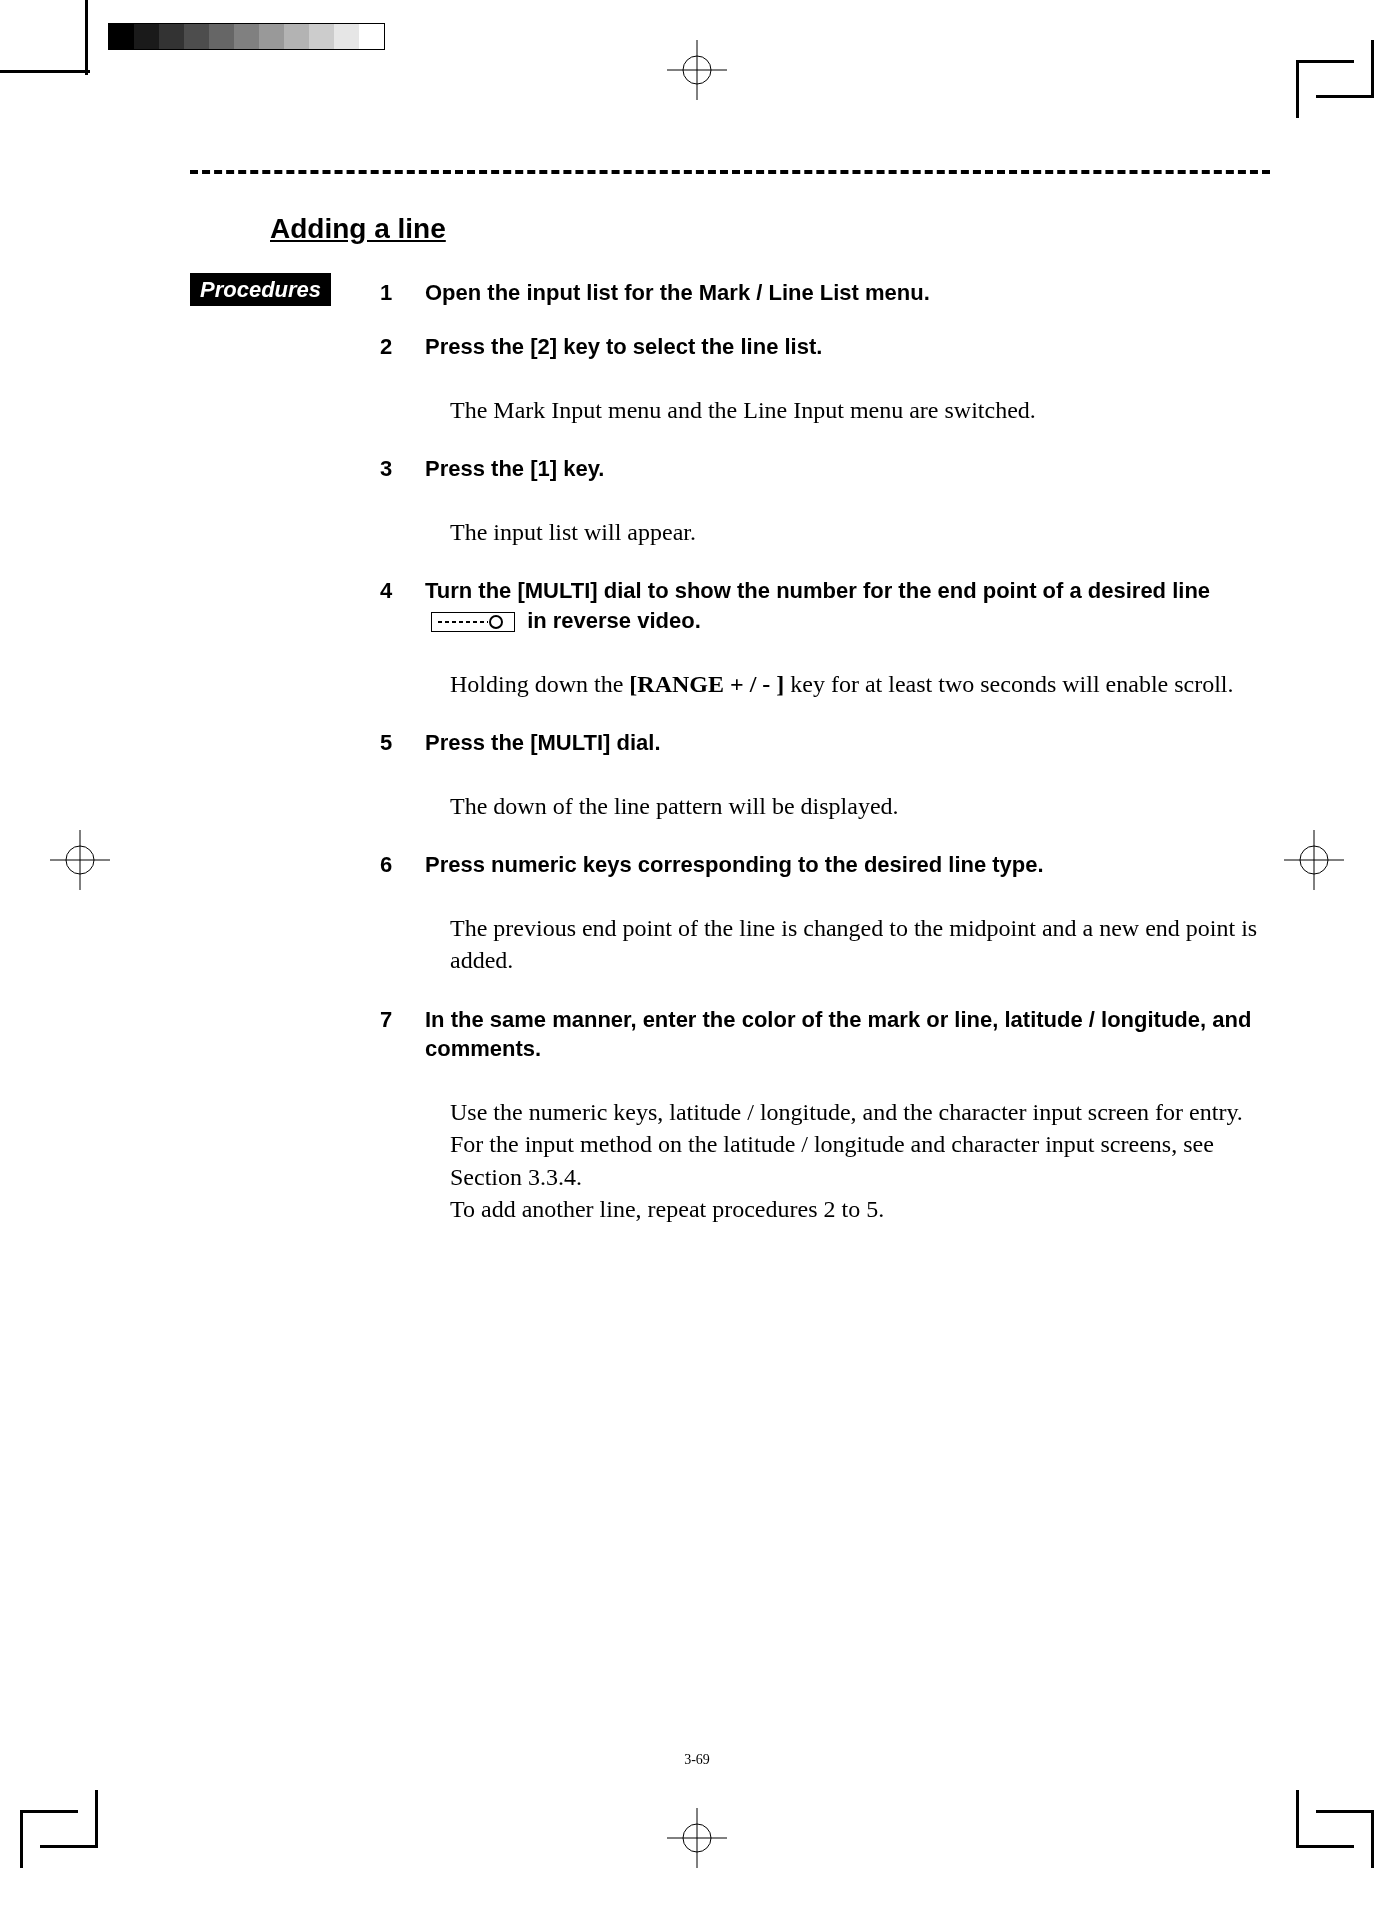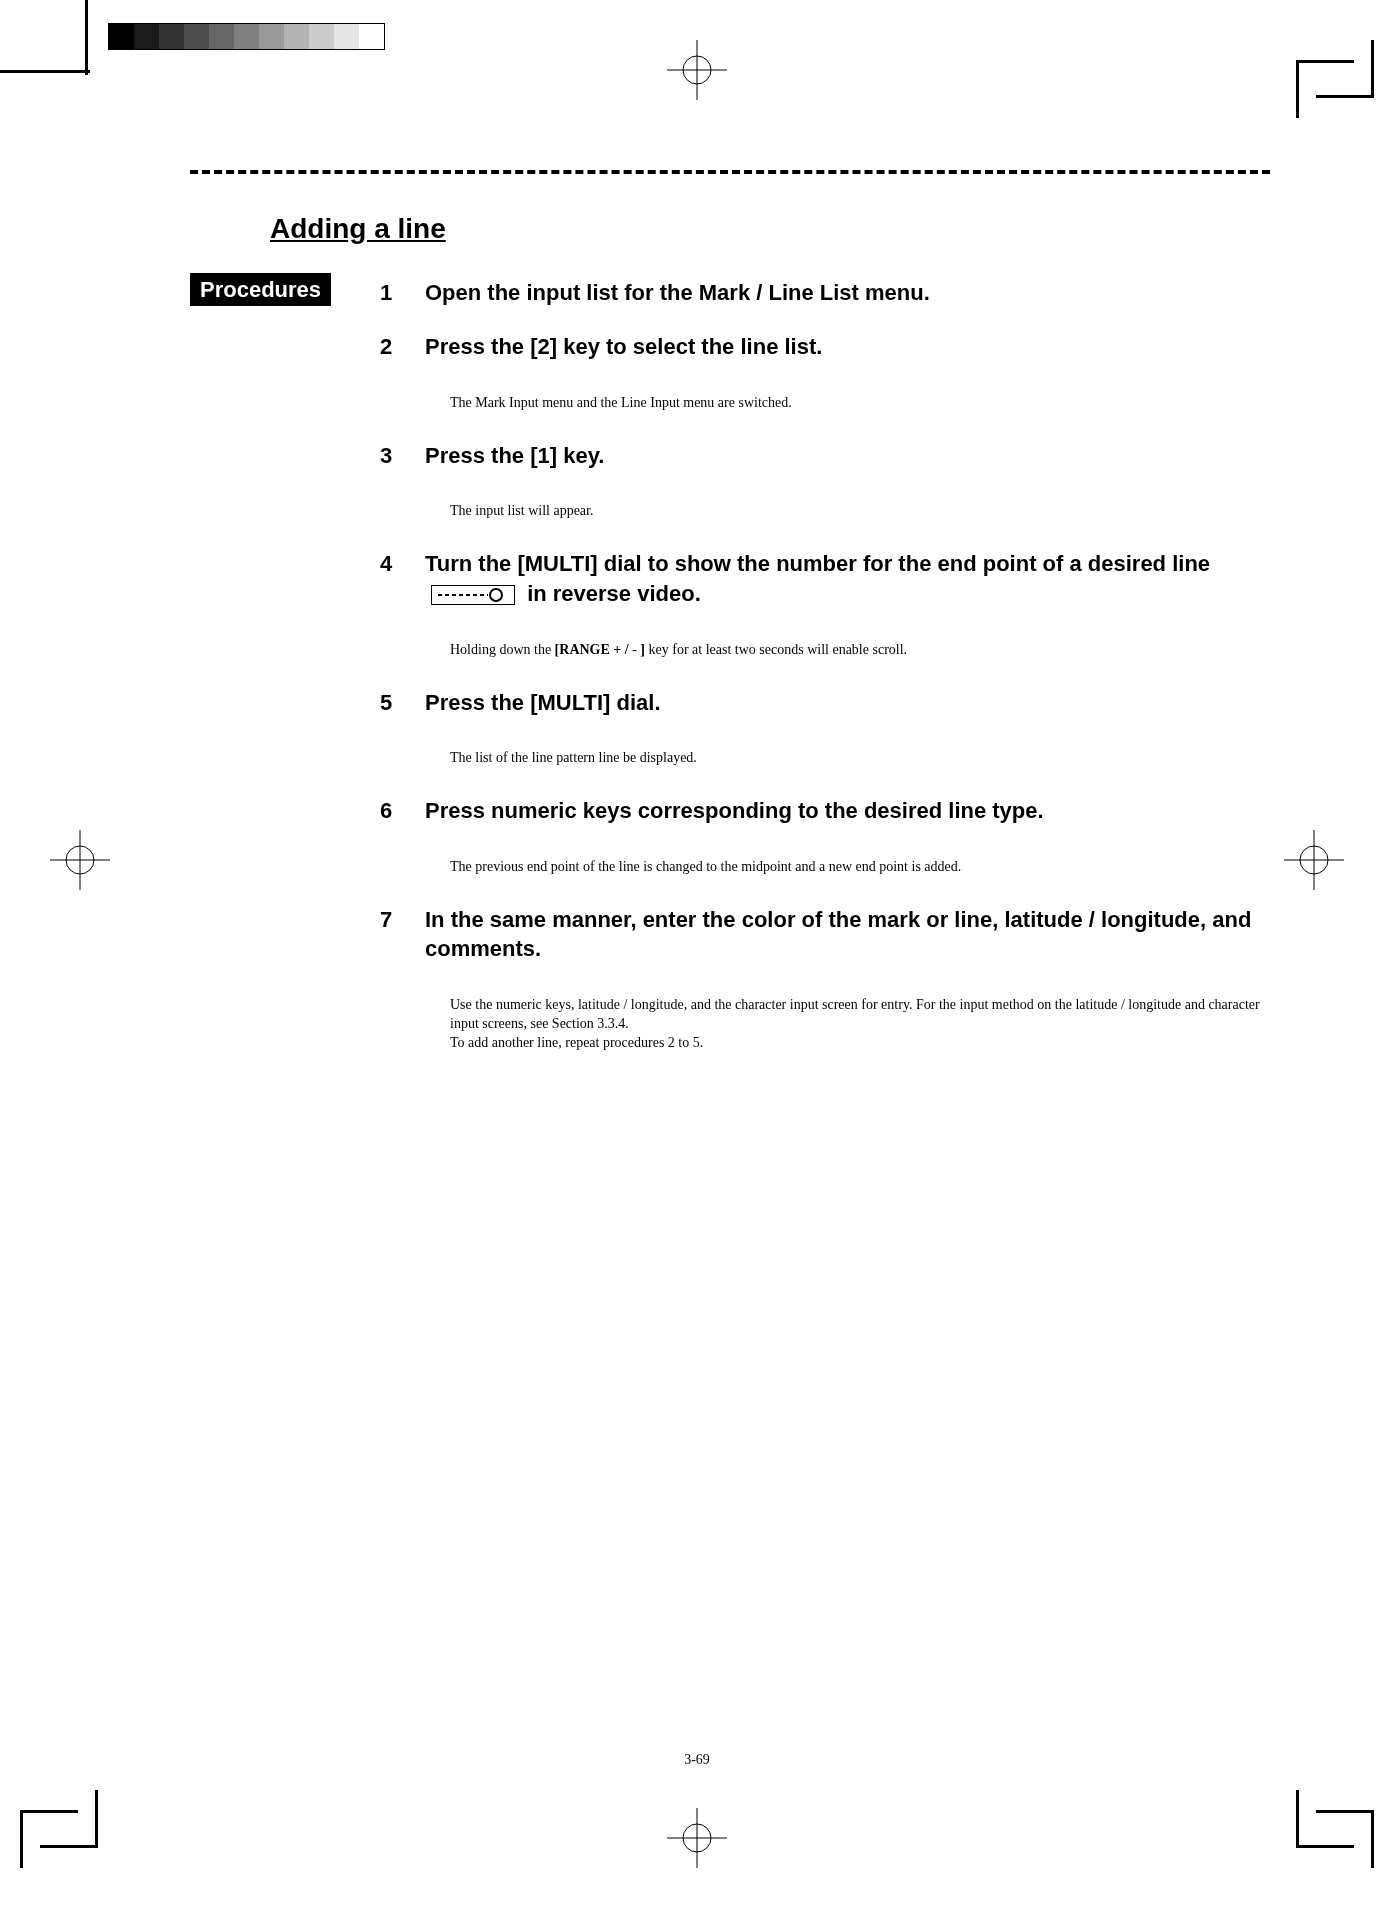--- a/index.html
+++ b/index.html
@@ -164,35 +164,36 @@
     flex: 1;
   }
   .step-title {
     font-family: Arial, Helvetica, sans-serif;
     font-weight: bold;
     font-size: 22px;
     margin-bottom: 18px;
   }
   .step-note {
     font-family: "Times New Roman", Times, serif;
-    font-size: 14px;
+    font-size: 24px;
     margin-left: 25px;
     margin-bottom: 22px;
     margin-top: 32px;
   }
   .step:first-child .step-num,
   .step:first-child .step-title {
     margin-top: 0;
   }
   .proc-row {
     display: flex;
     align-items: flex-start;
   }
   .proc-row .proc-label {
     margin-right: 30px;
+    font-style: italic;
   }
 
   .line-pattern-box {
     display: inline-block;
     border: 1px solid #000;
     padding: 1px 6px 1px 6px;
     vertical-align: middle;
     line-height: 0;
     margin: 0 6px;
   }
@@ -316,21 +317,21 @@
         <div class="step-note">
           <span>Holding down the </span><span class="range-key">[RANGE + / - ]</span><span> key for at least two seconds will enable scroll.</span>
         </div>
       </div>
     </div>
 
     <div class="step">
       <div class="step-num">5</div>
       <div class="step-body">
         <div class="step-title">Press the [MULTI] dial.</div>
-        <div class="step-note">The list of the line pattern line be displayed.</div>
+        <div class="step-note">The down of the line pattern will be displayed.</div>
       </div>
     </div>
 
     <div class="step">
       <div class="step-num">6</div>
       <div class="step-body">
         <div class="step-title">Press numeric keys corresponding to the desired line type.</div>
         <div class="step-note">The previous end point of the line is changed to the midpoint and a new end point is added.</div>
       </div>
     </div>

